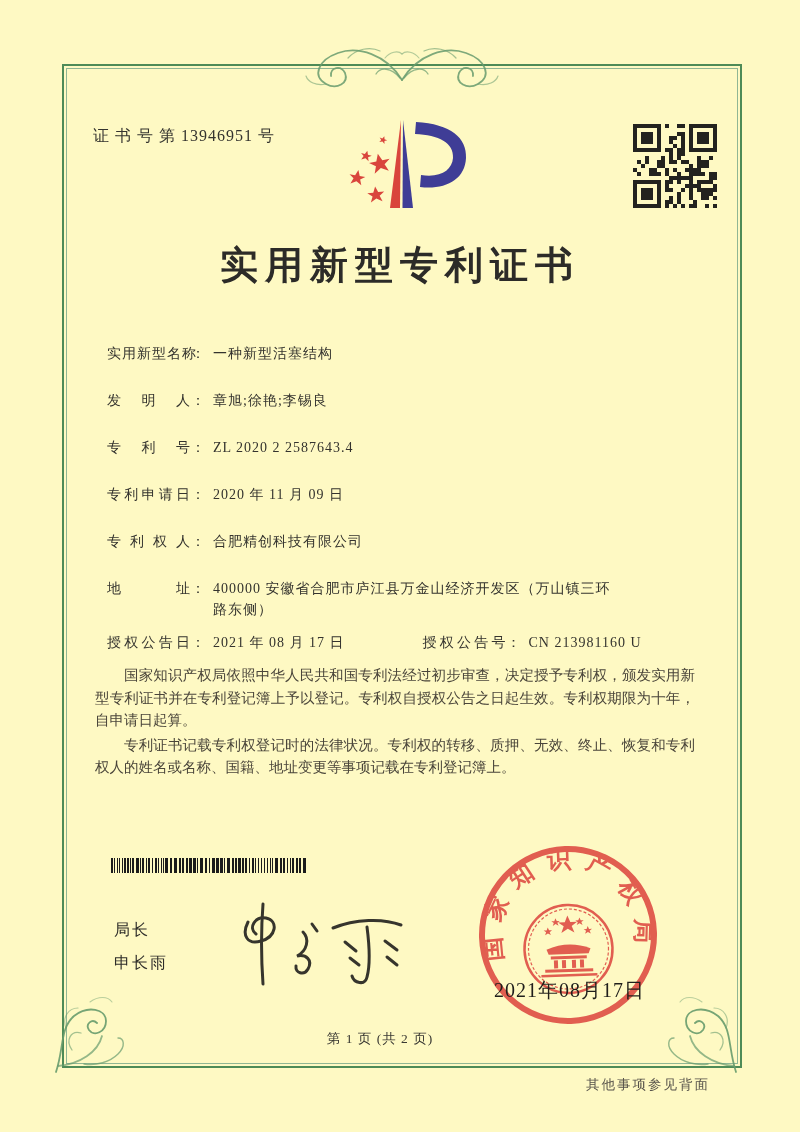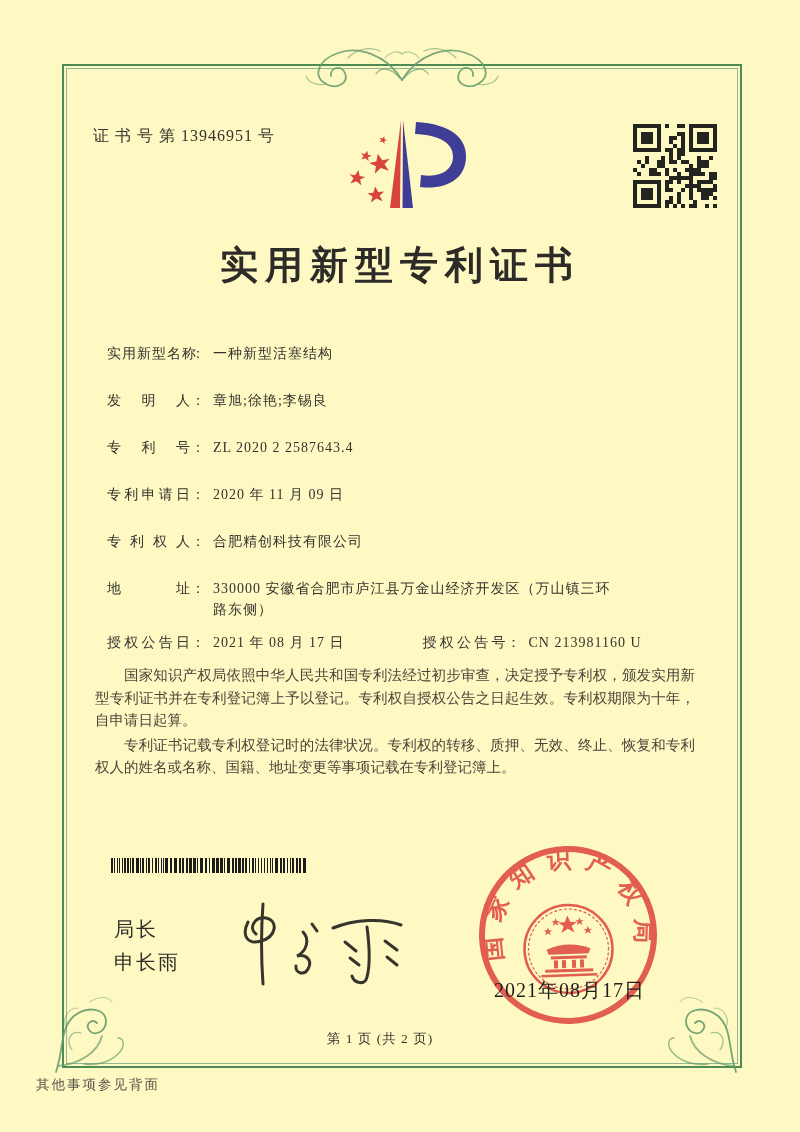--- a/index.html
+++ b/index.html
@@ -23,27 +23,27 @@
   .fcolon{margin:0 7px 0 0;}
   .fvalue{display:inline-block;}
   .fvalue.addr{width:402px; line-height:21px;}
   .grant{display:flex; line-height:21px; letter-spacing:1px;}
   .grant .col2{margin-left:78px; display:flex;}
   .body-text{position:absolute; left:95px; top:664px; width:612px; font-size:14.5px;
              line-height:22.5px; color:#4a453a; text-align:justify;
              font-family:"DejaVu Serif", serif;}
   .body-text p{margin:0 12px 2px 0; text-indent:2em;}
   .barcode{position:absolute; left:111px; top:858px;}
-  .director{position:absolute; left:114px; top:913px; font-size:20px; color:#2e2d29; letter-spacing:2px; line-height:33px;}
+  .director{position:absolute; left:114px; top:913px; font-size:16px; color:#2e2d29; letter-spacing:2px; line-height:33px;}
   .sig{position:absolute; left:233px; top:898px;}
   .seal{position:absolute; left:473px; top:840px; transform:rotate(-2deg);}
   .seal-date{position:absolute; left:494px; top:977px; font-size:20px; color:#1f1e1b; letter-spacing:1px; z-index:5;}
   .page-info{position:absolute; left:0; top:1030px; width:760px; text-align:center; font-size:13.5px; color:#3a3933; letter-spacing:1px;}
-  .back-note{position:absolute; left:0; top:1076px; width:710px; text-align:left; font-size:13.5px; color:#56524a;
-             letter-spacing:2px; font-family:"DejaVu Serif", serif;padding-left:36px;}
+  .back-note{position:absolute; left:0; top:1076px; width:710px; text-align:right; font-size:13.5px; color:#56524a;
+             letter-spacing:2px; font-family:"DejaVu Serif", serif;}
 </style>
 </head>
 <body>
 
 <div class="page">
 
   <div class="frame">
     <div class="frame-inner"></div>
   </div>
 
@@ -371,21 +371,21 @@
         </span>
         <span class="fcolon">：</span>
       <span class="fvalue">合肥精创科技有限公司</span>
     </div>
     <div class="frow addr">
       <span class="flabel">
           <span>地</span>
           <span>址</span>
         </span>
         <span class="fcolon">：</span>
-      <span class="fvalue addr">330000 安徽省合肥市庐江县万金山经济开发区（万山镇三环路东侧）</span>
+      <span class="fvalue addr">400000 安徽省合肥市庐江县万金山经济开发区（万山镇三环路东侧）</span>
     </div>
     <div class="grant">
       <span class="flabel">
           <span>授</span>
           <span>权</span>
           <span>公</span>
           <span>告</span>
           <span>日</span>
         </span>
         <span class="fcolon">：</span>

